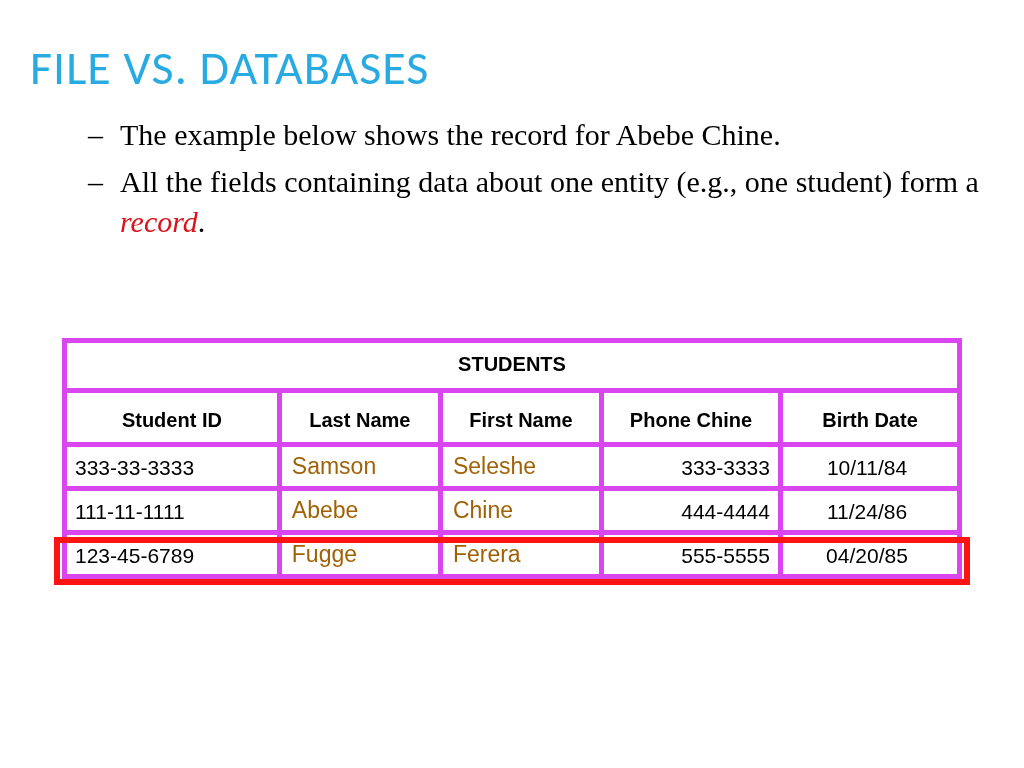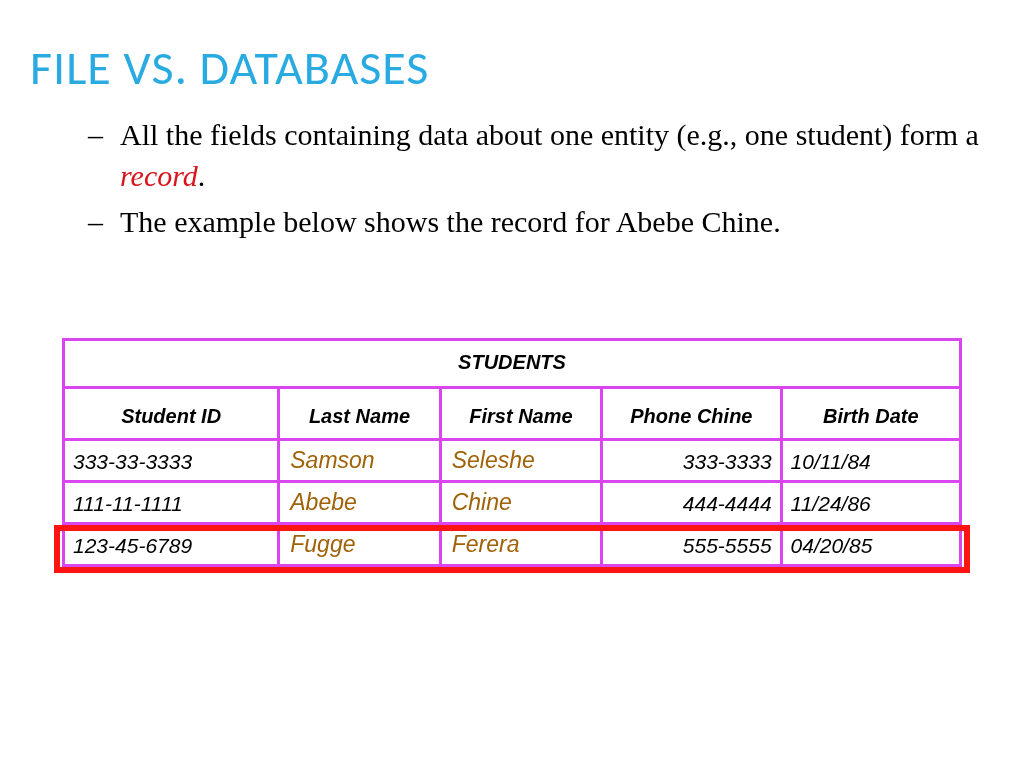--- a/index.html
+++ b/index.html
@@ -47,23 +47,22 @@
     margin: 95px 32px 0 32px;
     position: relative;
   }
   table {
     width: 100%;
     border-collapse: collapse;
     border: 2.5px solid #000;
     font-family: Arial, Helvetica, sans-serif;
   }
   th, td {
-    border: 3px solid #d946ef;
+    border: 5px solid #d946ef;
     vertical-align: bottom;
-    font-style: italic;
   }
   .tbl-title th {
     text-align: center;
     font-weight: bold;
     font-size: 20px;
     padding: 10px 6px 12px 6px;
   }
   .tbl-head th {
     text-align: center;
     font-weight: bold;
@@ -76,21 +75,21 @@
     padding: 6px 8px 6px 8px;
   }
   td.idcell { text-align: left; }
   td.namecell {
     color: #a16207;
     font-size: 23px;
     text-align: left;
     padding-left: 10px;
   }
   td.phonecell { text-align: right; }
-  td.datecell { text-align: left; padding-right: 14px; }
+  td.datecell { text-align: center; padding-right: 14px; }
   .col-id   { width: 24%; }
   .col-last { width: 18%; }
   .col-first{ width: 18%; }
   .col-phone{ width: 20%; }
   .col-date { width: 20%; }
   .highlight-box {
     position: absolute;
     left: -8px;
     right: -8px;
     border: 6px solid #ff1414;
@@ -101,24 +100,24 @@
 </style>
 </head>
 <body>
 
 <div class="slide">
 
   <h1 class="title">FILE VS. DATABASES</h1>
 
   <ul class="bullets">
     <li>
-      <span>All the fields containing data about one entity (e.g., one student) form a </span><span class="emph">record</span><span>.</span>
+      <span>The example below shows the record for Abebe Chine.</span><span class="emph"></span><span></span>
     </li>
     <li>
-      <span>The example below shows the record for Abebe Chine.</span><span class="emph"></span><span></span>
+      <span>All the fields containing data about one entity (e.g., one student) form a </span><span class="emph">record</span><span>.</span>
     </li>
   </ul>
 
   <div class="table-wrap">
     <table>
       <colgroup>
         <col class="col-id">
           <col class="col-last">
           <col class="col-first">
           <col class="col-phone">

